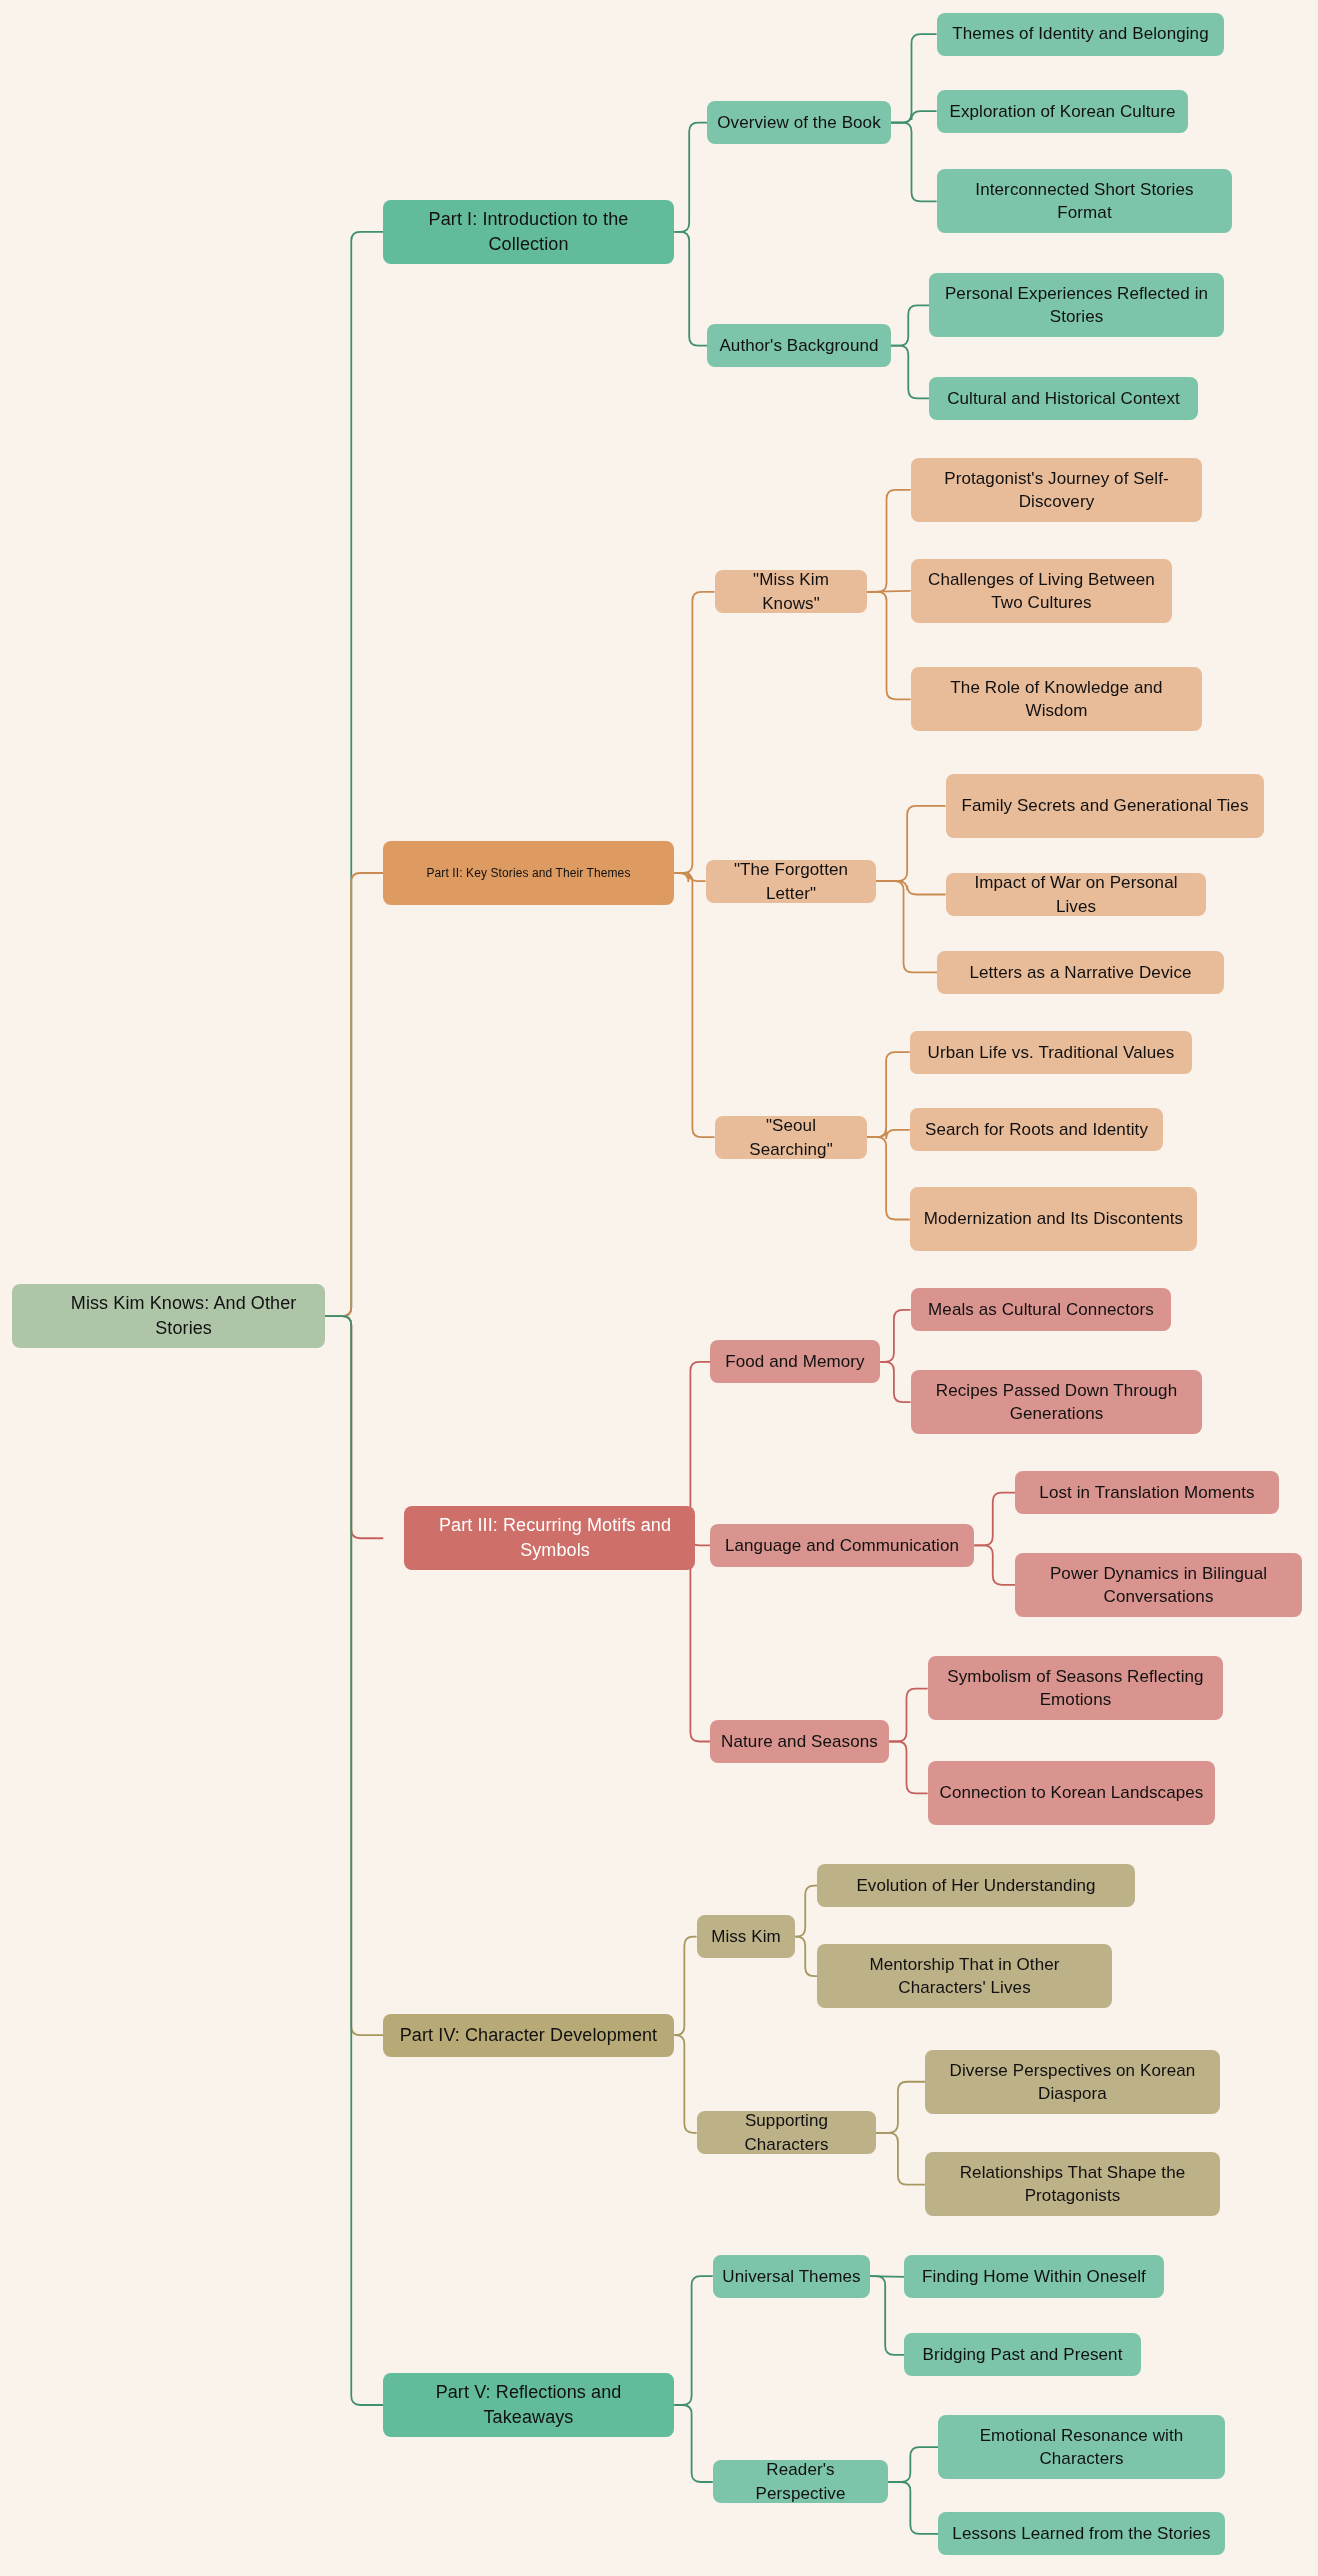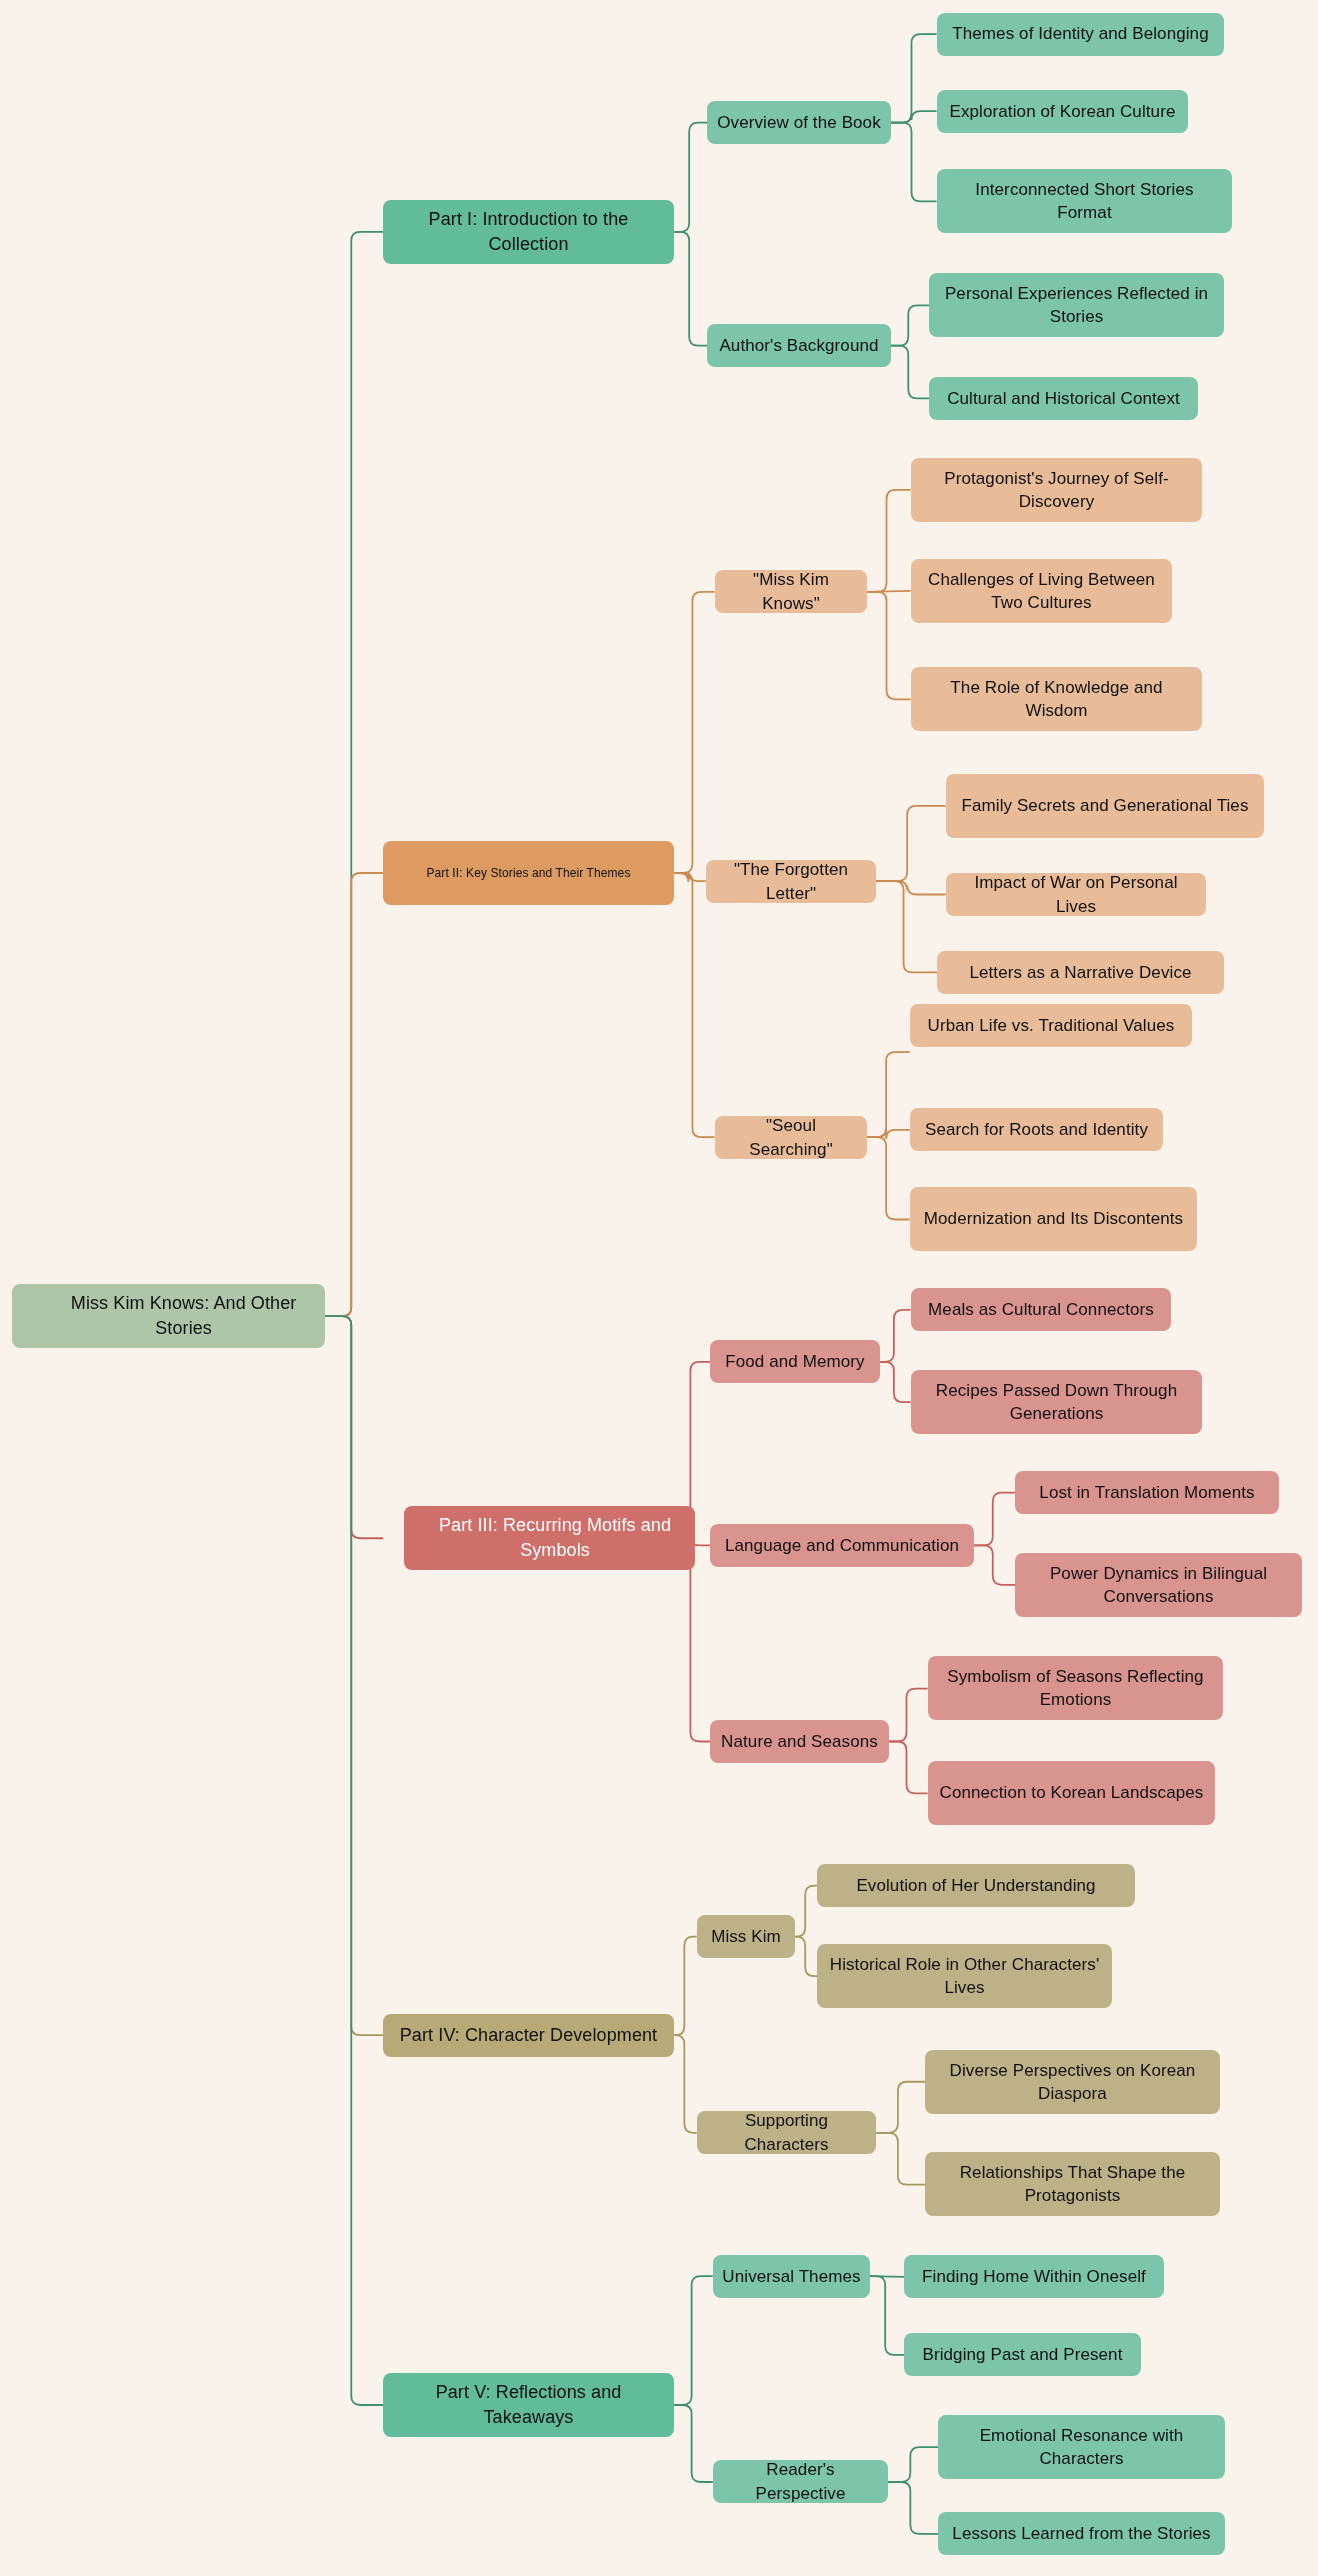--- a/index.html
+++ b/index.html
@@ -150,21 +150,21 @@
     </div>
     <div class="node n-orange2" style="left: 946px; top: 873px; width: 260px; height: 43px;">
       <span class="lbl">Impact of War on Personal Lives</span>
     </div>
     <div class="node n-orange2" style="left: 937px; top: 951px; width: 287px; height: 43px;">
       <span class="lbl">Letters as a Narrative Device</span>
     </div>
     <div class="node n-orange2" style="left: 715px; top: 1116px; width: 152px; height: 43px;">
       <span class="lbl">"Seoul Searching"</span>
     </div>
-    <div class="node n-orange2" style="left: 910px; top: 1004px; width: 282px; height: 43px;">
+    <div class="node n-orange2" style="left: 910px; top: 1031px; width: 282px; height: 43px; border-radius: 7px;">
       <span class="lbl">Urban Life vs. Traditional Values</span>
     </div>
     <div class="node n-orange2" style="left: 910px; top: 1108px; width: 253px; height: 43px;">
       <span class="lbl">Search for Roots and Identity</span>
     </div>
     <div class="node n-orange2" style="left: 910px; top: 1187px; width: 287px; height: 64px;">
       <span class="lbl">Modernization and Its Discontents</span>
     </div>
     <div class="node n-red" style="left: 404px; top: 1506px; width: 291px; height: 64px; padding-left: 20px;">
       <span class="lbl">Part III: Recurring Motifs and Symbols</span>
@@ -199,21 +199,21 @@
     <div class="node n-olive" style="left: 383px; top: 2014px; width: 291px; height: 43px;">
       <span class="lbl">Part IV: Character Development</span>
     </div>
     <div class="node n-olive2" style="left: 697px; top: 1915px; width: 98px; height: 43px;">
       <span class="lbl">Miss Kim</span>
     </div>
     <div class="node n-olive2" style="left: 817px; top: 1864px; width: 318px; height: 43px;">
       <span class="lbl">Evolution of Her Understanding</span>
     </div>
     <div class="node n-olive2" style="left: 817px; top: 1944px; width: 295px; height: 64px;">
-      <span class="lbl">Historical Role in Other Characters' Lives</span>
+      <span class="lbl">Mentorship That in Other Characters' Lives</span>
     </div>
     <div class="node n-olive2" style="left: 697px; top: 2111px; width: 179px; height: 43px;">
       <span class="lbl">Supporting Characters</span>
     </div>
     <div class="node n-olive2" style="left: 925px; top: 2050px; width: 295px; height: 64px;">
       <span class="lbl">Diverse Perspectives on Korean Diaspora</span>
     </div>
     <div class="node n-olive2" style="left: 925px; top: 2152px; width: 295px; height: 64px;">
       <span class="lbl">Relationships That Shape the Protagonists</span>
     </div>

